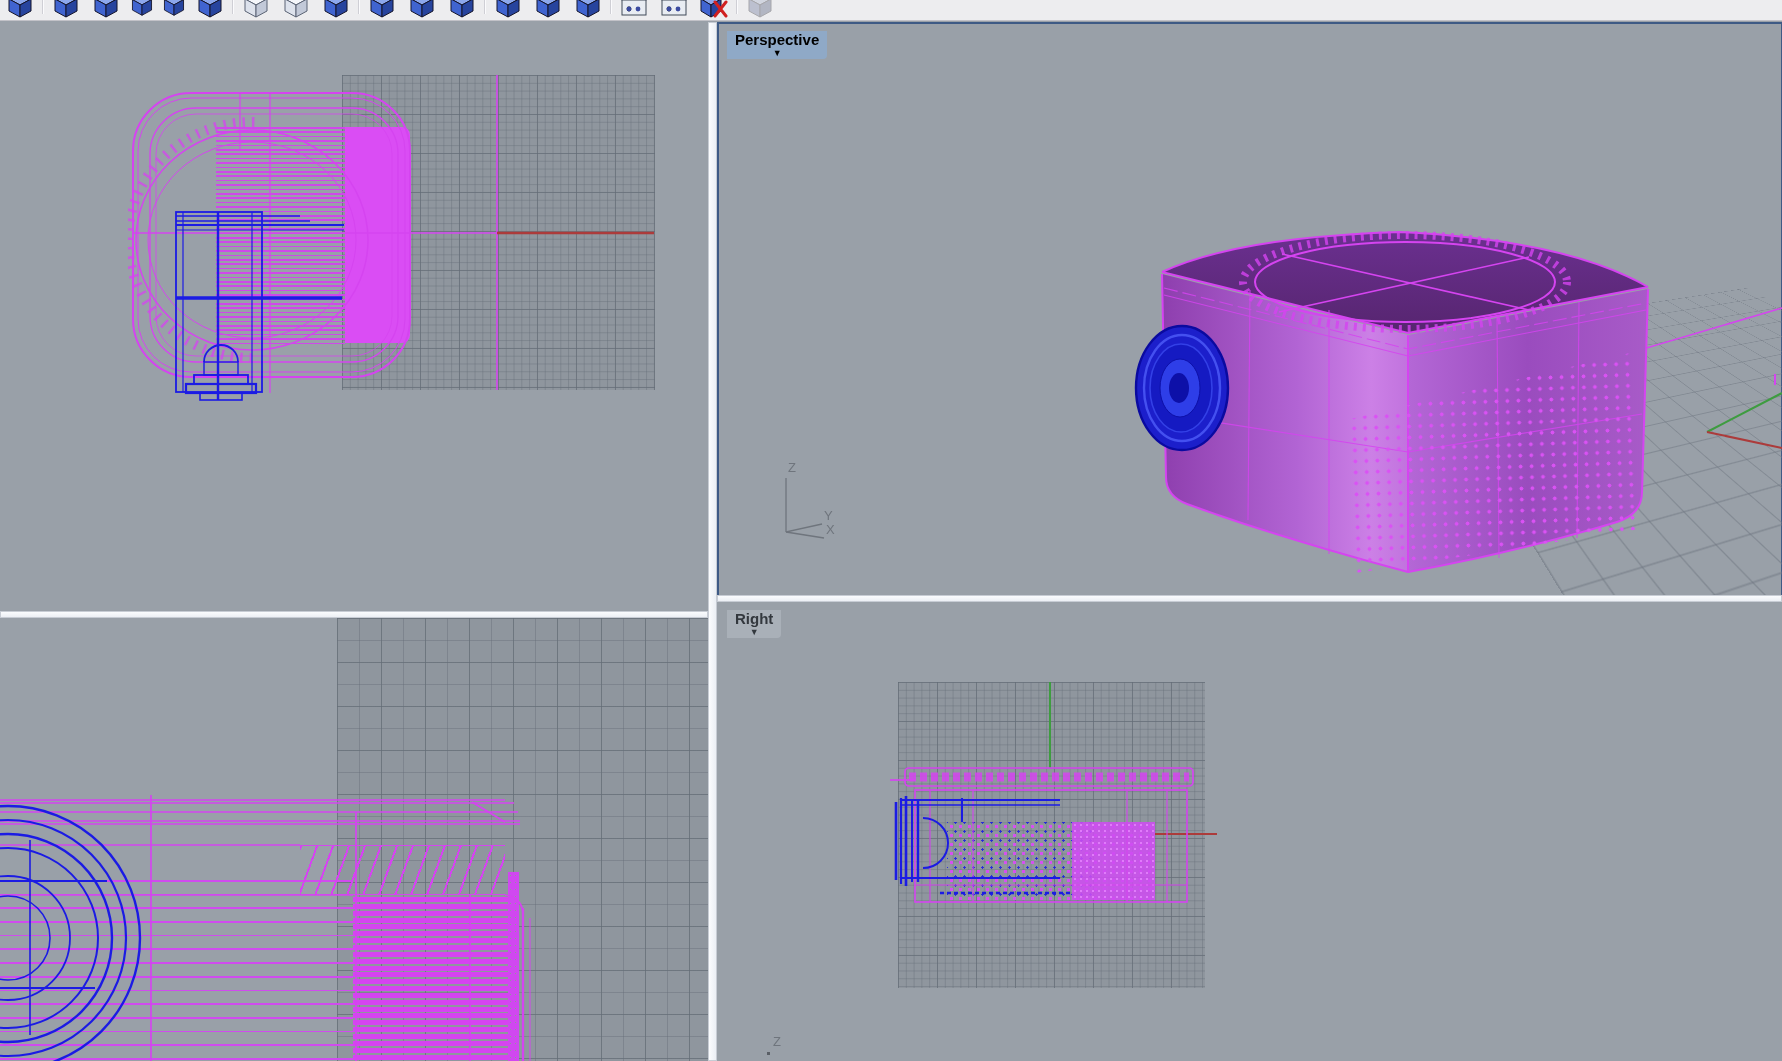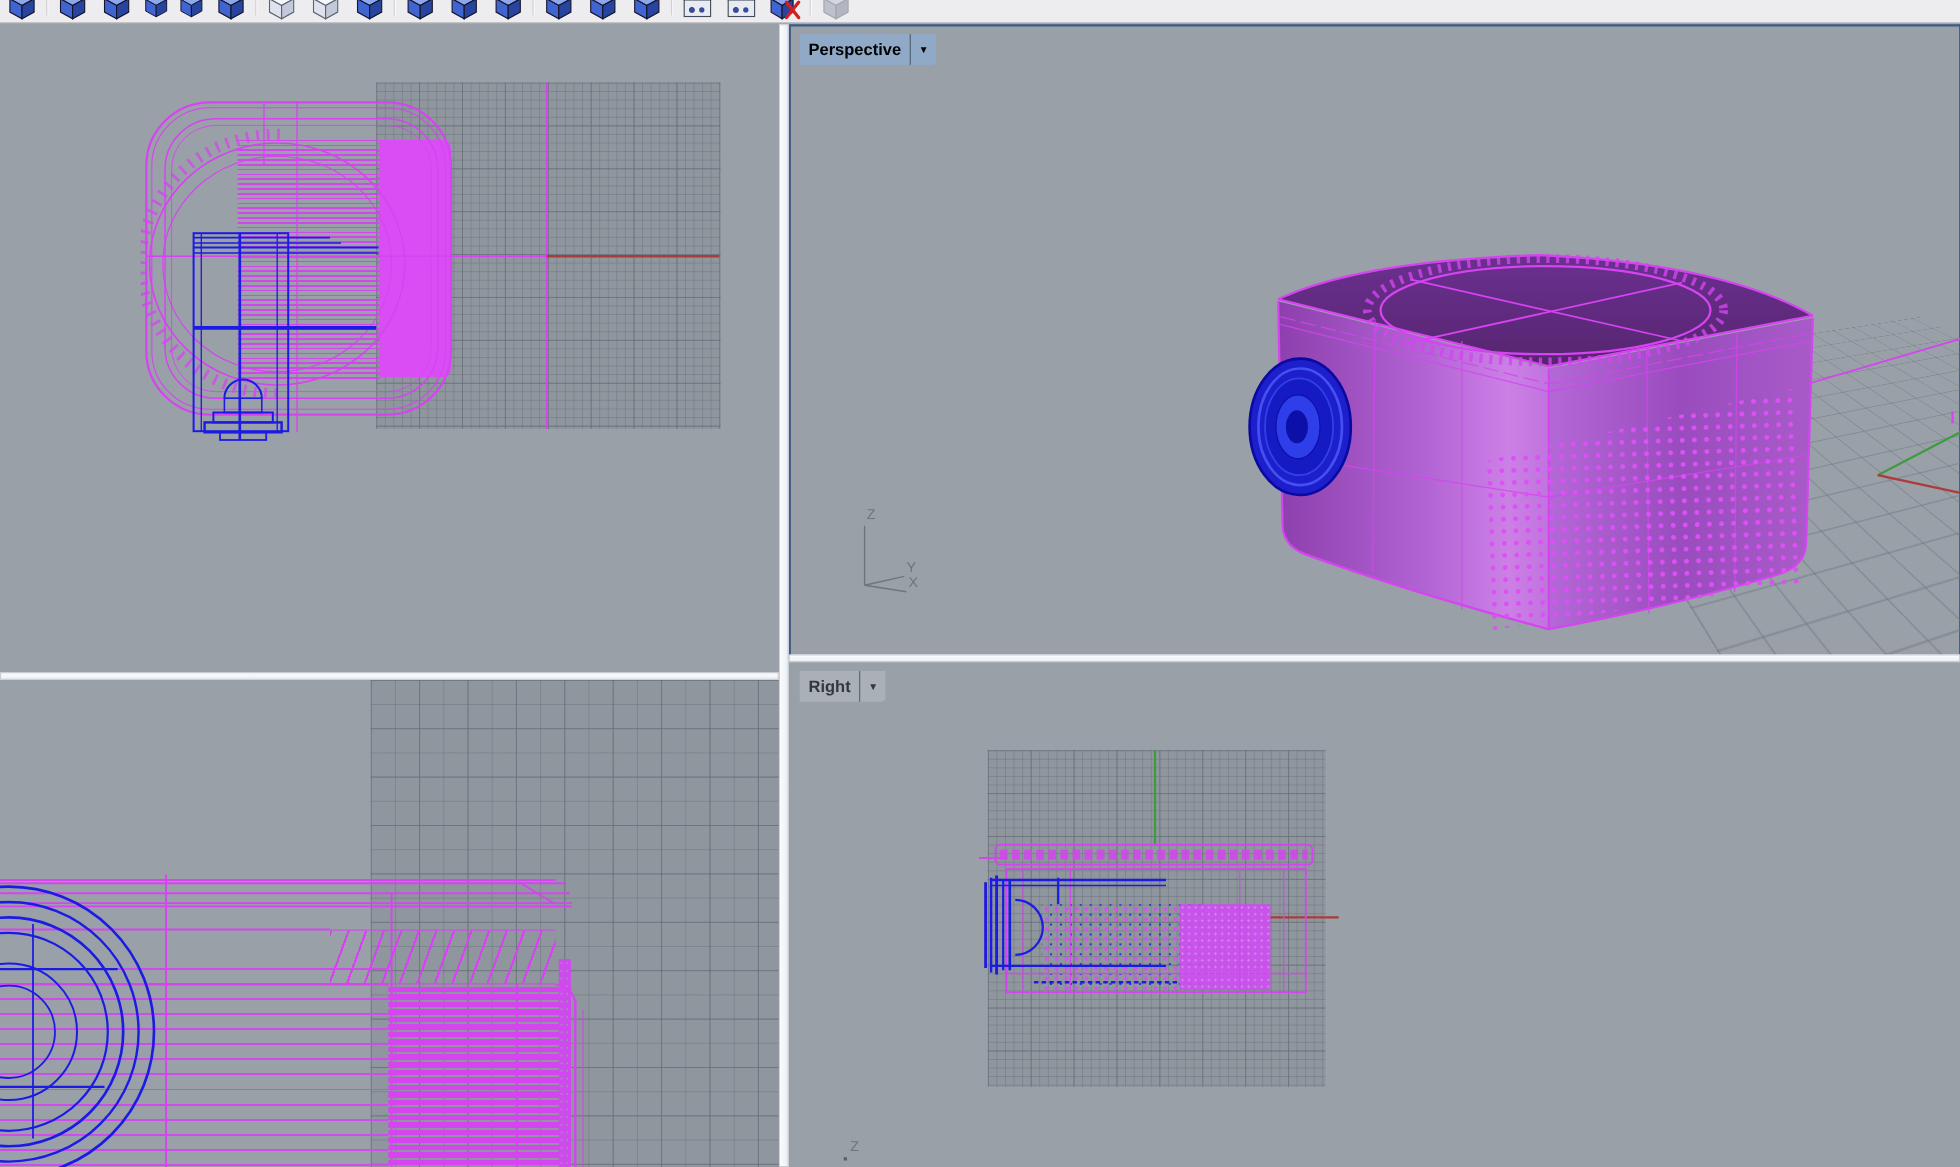--- a/index.html
+++ b/index.html
@@ -33,21 +33,21 @@
 
   .div-h, .div-v { position:absolute; background:linear-gradient(#FDFEFF,#E9EDF3);
     box-shadow:inset 0 0 0 1px #C7CCD4; }
   #divider-left-h { left:0; top:611px; width:708px; height:7px; }
   #divider-right-h{ left:717px; top:595px; width:1065px; height:7px; }
   #divider-v { left:708px; top:22px; width:9px; height:1039px;
     background:linear-gradient(90deg,#FDFEFF,#E9EDF3); }
 
   
   .vp-tab { position:absolute; display:flex; align-items:center; height:28px;
-    font-weight:bold; font-size:15px; border-radius:0 0 4px 0; cursor:default; }
+    font-weight:bold; font-size:15px; border-radius:0 0 4px 0; cursor:default;flex-direction:column; }
   .vp-tab .tab-label { padding:0 8px; }
   .vp-tab .tab-split { width:1px; align-self:stretch; background:rgba(0,0,0,.45); }
   .vp-tab .tab-arrow { padding:0 7px; font-size:9px; }
   #persp-tab { left:10px; top:9px; background:#8FA9C7; color:#000; }
   #right-tab { left:10px; top:8px; background:#A9B0B8; color:#33383E; }
 
   
   .grid { position:absolute; background-color:#8F969E;
     background-image:
       linear-gradient(to right, rgba(104,112,122,.45) 1px, transparent 1px),

